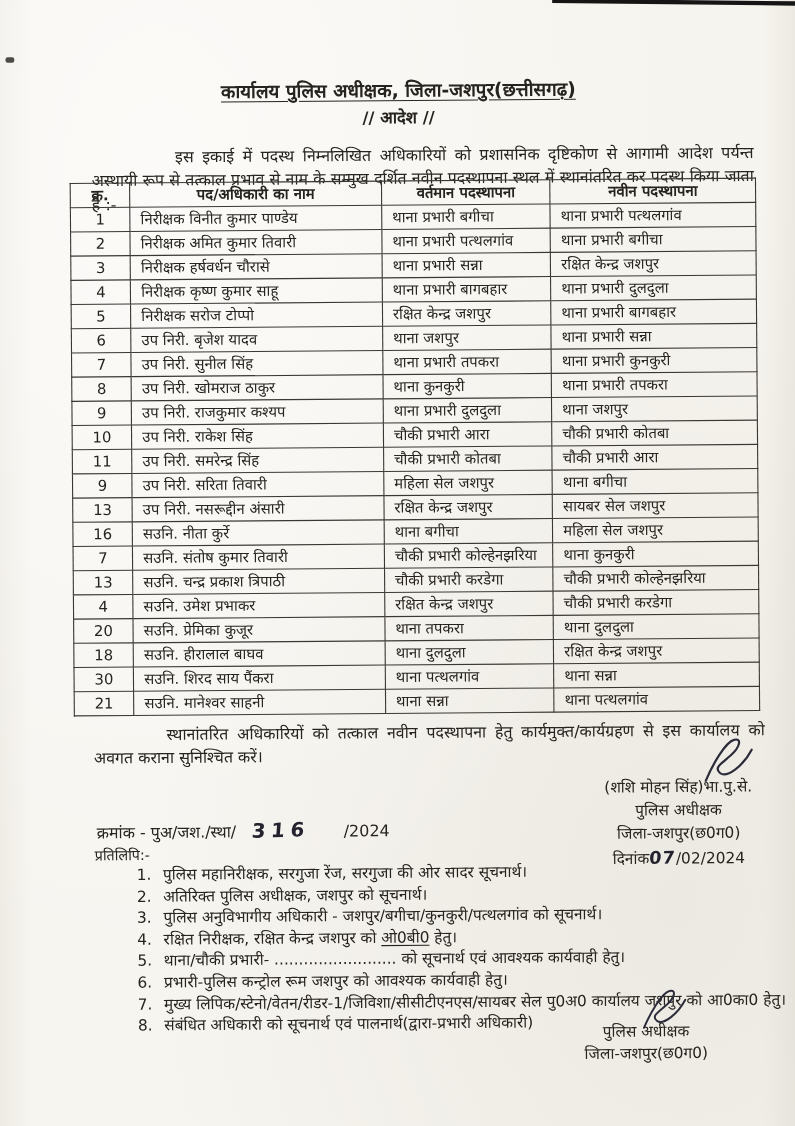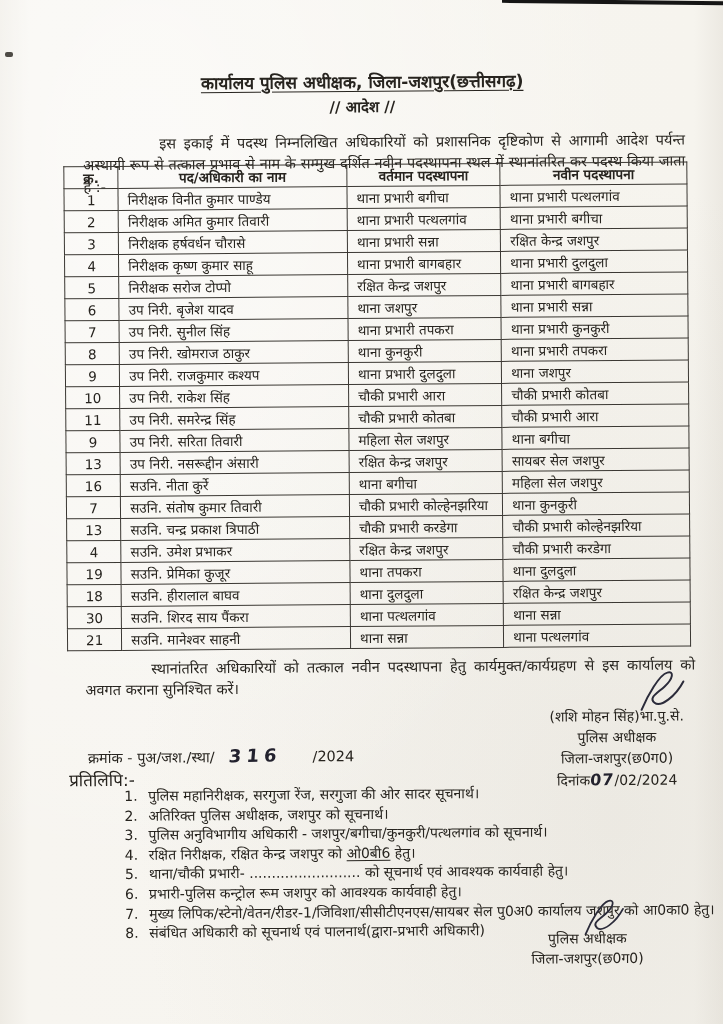--- a/index.html
+++ b/index.html
@@ -44,21 +44,21 @@
   .closing{position:absolute;top:642px;left:80px;width:610px;font-size:14.5px;line-height:21.5px;text-align:justify;text-indent:66px;}
 
   .sig1{position:absolute;top:672px;right:6px;width:212px;text-align:center;font-size:14px;line-height:21px;}
   .sig1 .scribble{margin:0 auto -6px 58%;display:block;}
   .sig-name{white-space:nowrap;}
   .hw{display:inline-block;font-size:18px;font-weight:bold;color:#23222e;letter-spacing:5px;transform:skewX(-6deg) rotate(-1deg);}
   .hw.small{font-size:16px;letter-spacing:1px;}
 
   .refline{position:absolute;top:744px;left:82px;font-size:14.5px;white-space:nowrap;}
   .refline .num-gap{margin:0 26px 0 10px;}
-  .copies-label{position:absolute;top:766px;left:63px;font-size:17px;text-align:center;}
+  .copies-label{position:absolute;top:766px;left:80px;font-size:13px;text-align:center;}
   .copy-list{position:absolute;top:786px;left:118px;margin:0;padding:0;list-style:none;font-size:14px;}
   .copy-list li{line-height:17px;margin-bottom:2.6px;white-space:nowrap;}
   .copy-list .n{display:inline-block;width:24px;}
   .ul{text-decoration:underline;text-underline-offset:2px;}
 
   .sig2{position:absolute;top:900px;right:48px;width:190px;text-align:center;font-size:14px;line-height:20px;}
   .sig2 .scribble{margin:0 auto -8px 45%;display:block;}
   svg.sig{stroke:#2b2b3a;stroke-width:2;fill:none;stroke-linecap:round;}
 </style>
 </head>
@@ -186,21 +186,21 @@
             <td>चौकी प्रभारी करडेगा</td>
             <td>चौकी प्रभारी कोल्हेनझरिया</td>
           </tr>
           <tr>
             <td>4</td>
             <td>सउनि. उमेश प्रभाकर</td>
             <td>रक्षित केन्द्र जशपुर</td>
             <td>चौकी प्रभारी करडेगा</td>
           </tr>
           <tr>
-            <td>19</td>
+            <td>20</td>
             <td>सउनि. प्रेमिका कुजूर</td>
             <td>थाना तपकरा</td>
             <td>थाना दुलदुला</td>
           </tr>
           <tr>
             <td>18</td>
             <td>सउनि. हीरालाल बाघव</td>
             <td>थाना दुलदुला</td>
             <td>रक्षित केन्द्र जशपुर</td>
           </tr>
@@ -235,21 +235,21 @@
       <span>क्रमांक - पुअ/जश./स्था/</span>
       <span class="hw num-gap">316</span>
       <span>/2024</span>
     </div>
 
     <div class="copies-label">प्रतिलिपि:-</div>
     <ol class="copy-list">
         <li><span class="n">1.</span><span>पुलिस महानिरीक्षक, सरगुजा रेंज, सरगुजा की ओर सादर सूचनार्थ।</span></li>
         <li><span class="n">2.</span><span>अतिरिक्त पुलिस अधीक्षक, जशपुर को सूचनार्थ।</span></li>
         <li><span class="n">3.</span><span>पुलिस अनुविभागीय अधिकारी - जशपुर/बगीचा/कुनकुरी/पत्थलगांव को सूचनार्थ।</span></li>
-        <li><span class="n">4.</span><span><span>रक्षित निरीक्षक, रक्षित केन्द्र जशपुर को </span><span class="ul">ओ0बी6</span><span> हेतु।</span></span></li>
+        <li><span class="n">4.</span><span><span>रक्षित निरीक्षक, रक्षित केन्द्र जशपुर को </span><span class="ul">ओ0बी0</span><span> हेतु।</span></span></li>
         <li><span class="n">5.</span><span>थाना/चौकी प्रभारी- ......................... को सूचनार्थ एवं आवश्यक कार्यवाही हेतु।</span></li>
         <li><span class="n">6.</span><span>प्रभारी-पुलिस कन्ट्रोल रूम जशपुर को आवश्यक कार्यवाही हेतु।</span></li>
         <li><span class="n">7.</span><span>मुख्य लिपिक/स्टेनो/वेतन/रीडर-1/जिविशा/सीसीटीएनएस/सायबर सेल पु0अ0 कार्यालय जशपुर को आ0का0 हेतु।</span></li>
         <li><span class="n">8.</span><span>संबंधित अधिकारी को सूचनार्थ एवं पालनार्थ(द्वारा-प्रभारी अधिकारी)</span></li>
       </ol>
 
     <div class="sig2">
       <svg class="sig scribble" width="52" height="38" viewBox="0 0 58 42">
         <path d="M8 40 C14 26 26 5 34 3 C41 1 40 9 31 17 C23 24 15 28 21 33 C27 38 42 27 50 12"></path>
       </svg>

